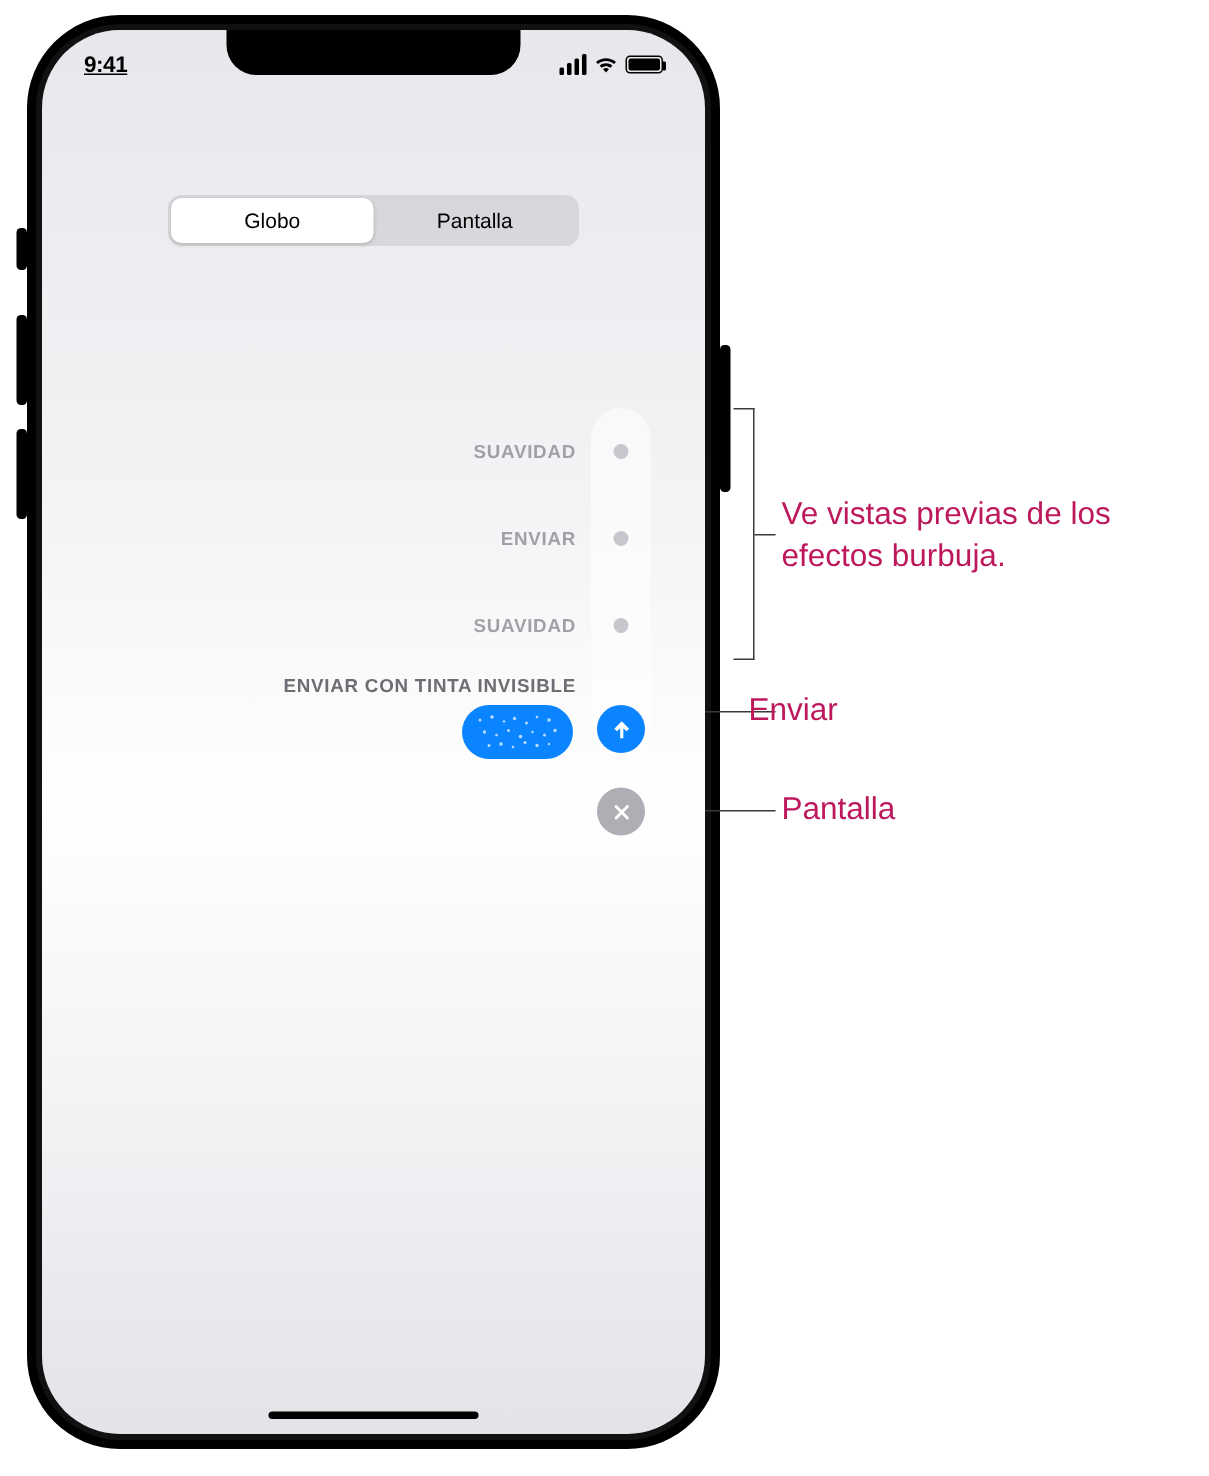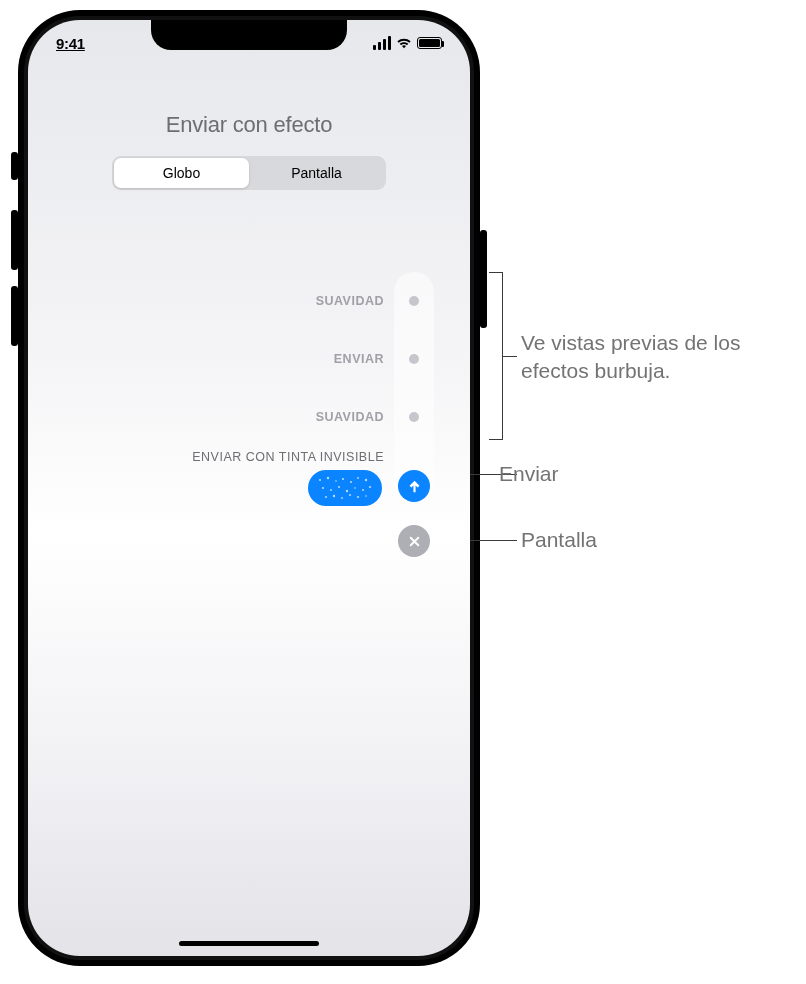--- a/index.html
+++ b/index.html
@@ -162,21 +162,21 @@
       width:10px; height:10px;
       background:#c6c6cc;
       border-radius:50%;
     }
 
     .invis-row { height:58px; text-align:right; position:relative; }
     .invis-label {
       font-size:12.5px;
       letter-spacing:0.5px;
       color:#6d6d73;
-      font-weight:400;
+      font-weight:700;
       margin-right:50px;
       display:block;
       padding-top:4px;
     }
     .bubble {
       position:absolute;
       right:52px;
       top:24px;
       width:74px;
       height:36px;
@@ -213,21 +213,21 @@
       transform:translateX(-50%);
       width:140px; height:5px;
       background:#000;
       border-radius:3px;
     }
 
     
     .callout {
       position:absolute;
       font-size:21px;
-      color:#737373;
+      color:#be185d;
       line-height:1.35;
     }
     .callout-line { position:absolute; background:#3a3a3a; height:1px; }
     .bracket { position:absolute; border-right:1px solid #3a3a3a; border-top:1px solid #3a3a3a; border-bottom:1px solid #3a3a3a; }
   </style>
 </head>
 <body>
 
 <div class="side-btn left1"></div>
 <div class="side-btn left2"></div>
@@ -254,21 +254,20 @@
             <path d="M5.6 10.2 C9.3 7.1 14.7 7.1 18.4 10.2 L16.4 12.2 C13.9 10.1 10.1 10.1 7.6 12.2 Z" fill="#000"></path>
             <path d="M2 6.5 C7.7 1.5 16.3 1.5 22 6.5 L20 8.5 C15.4 4.5 8.6 4.5 4 8.5 Z" fill="#000"></path>
           </svg>
           <div class="battery">
               <div></div>
             </div>
         </div>
       </div>
 
       <div class="header">
-        <h1>Enviar con efecto</h1>
         <div class="segmented">
           <div class="seg active">
             <span>Globo</span>
           </div>
           <div class="seg">
             <span>Pantalla</span>
           </div>
         </div>
       </div>
 

